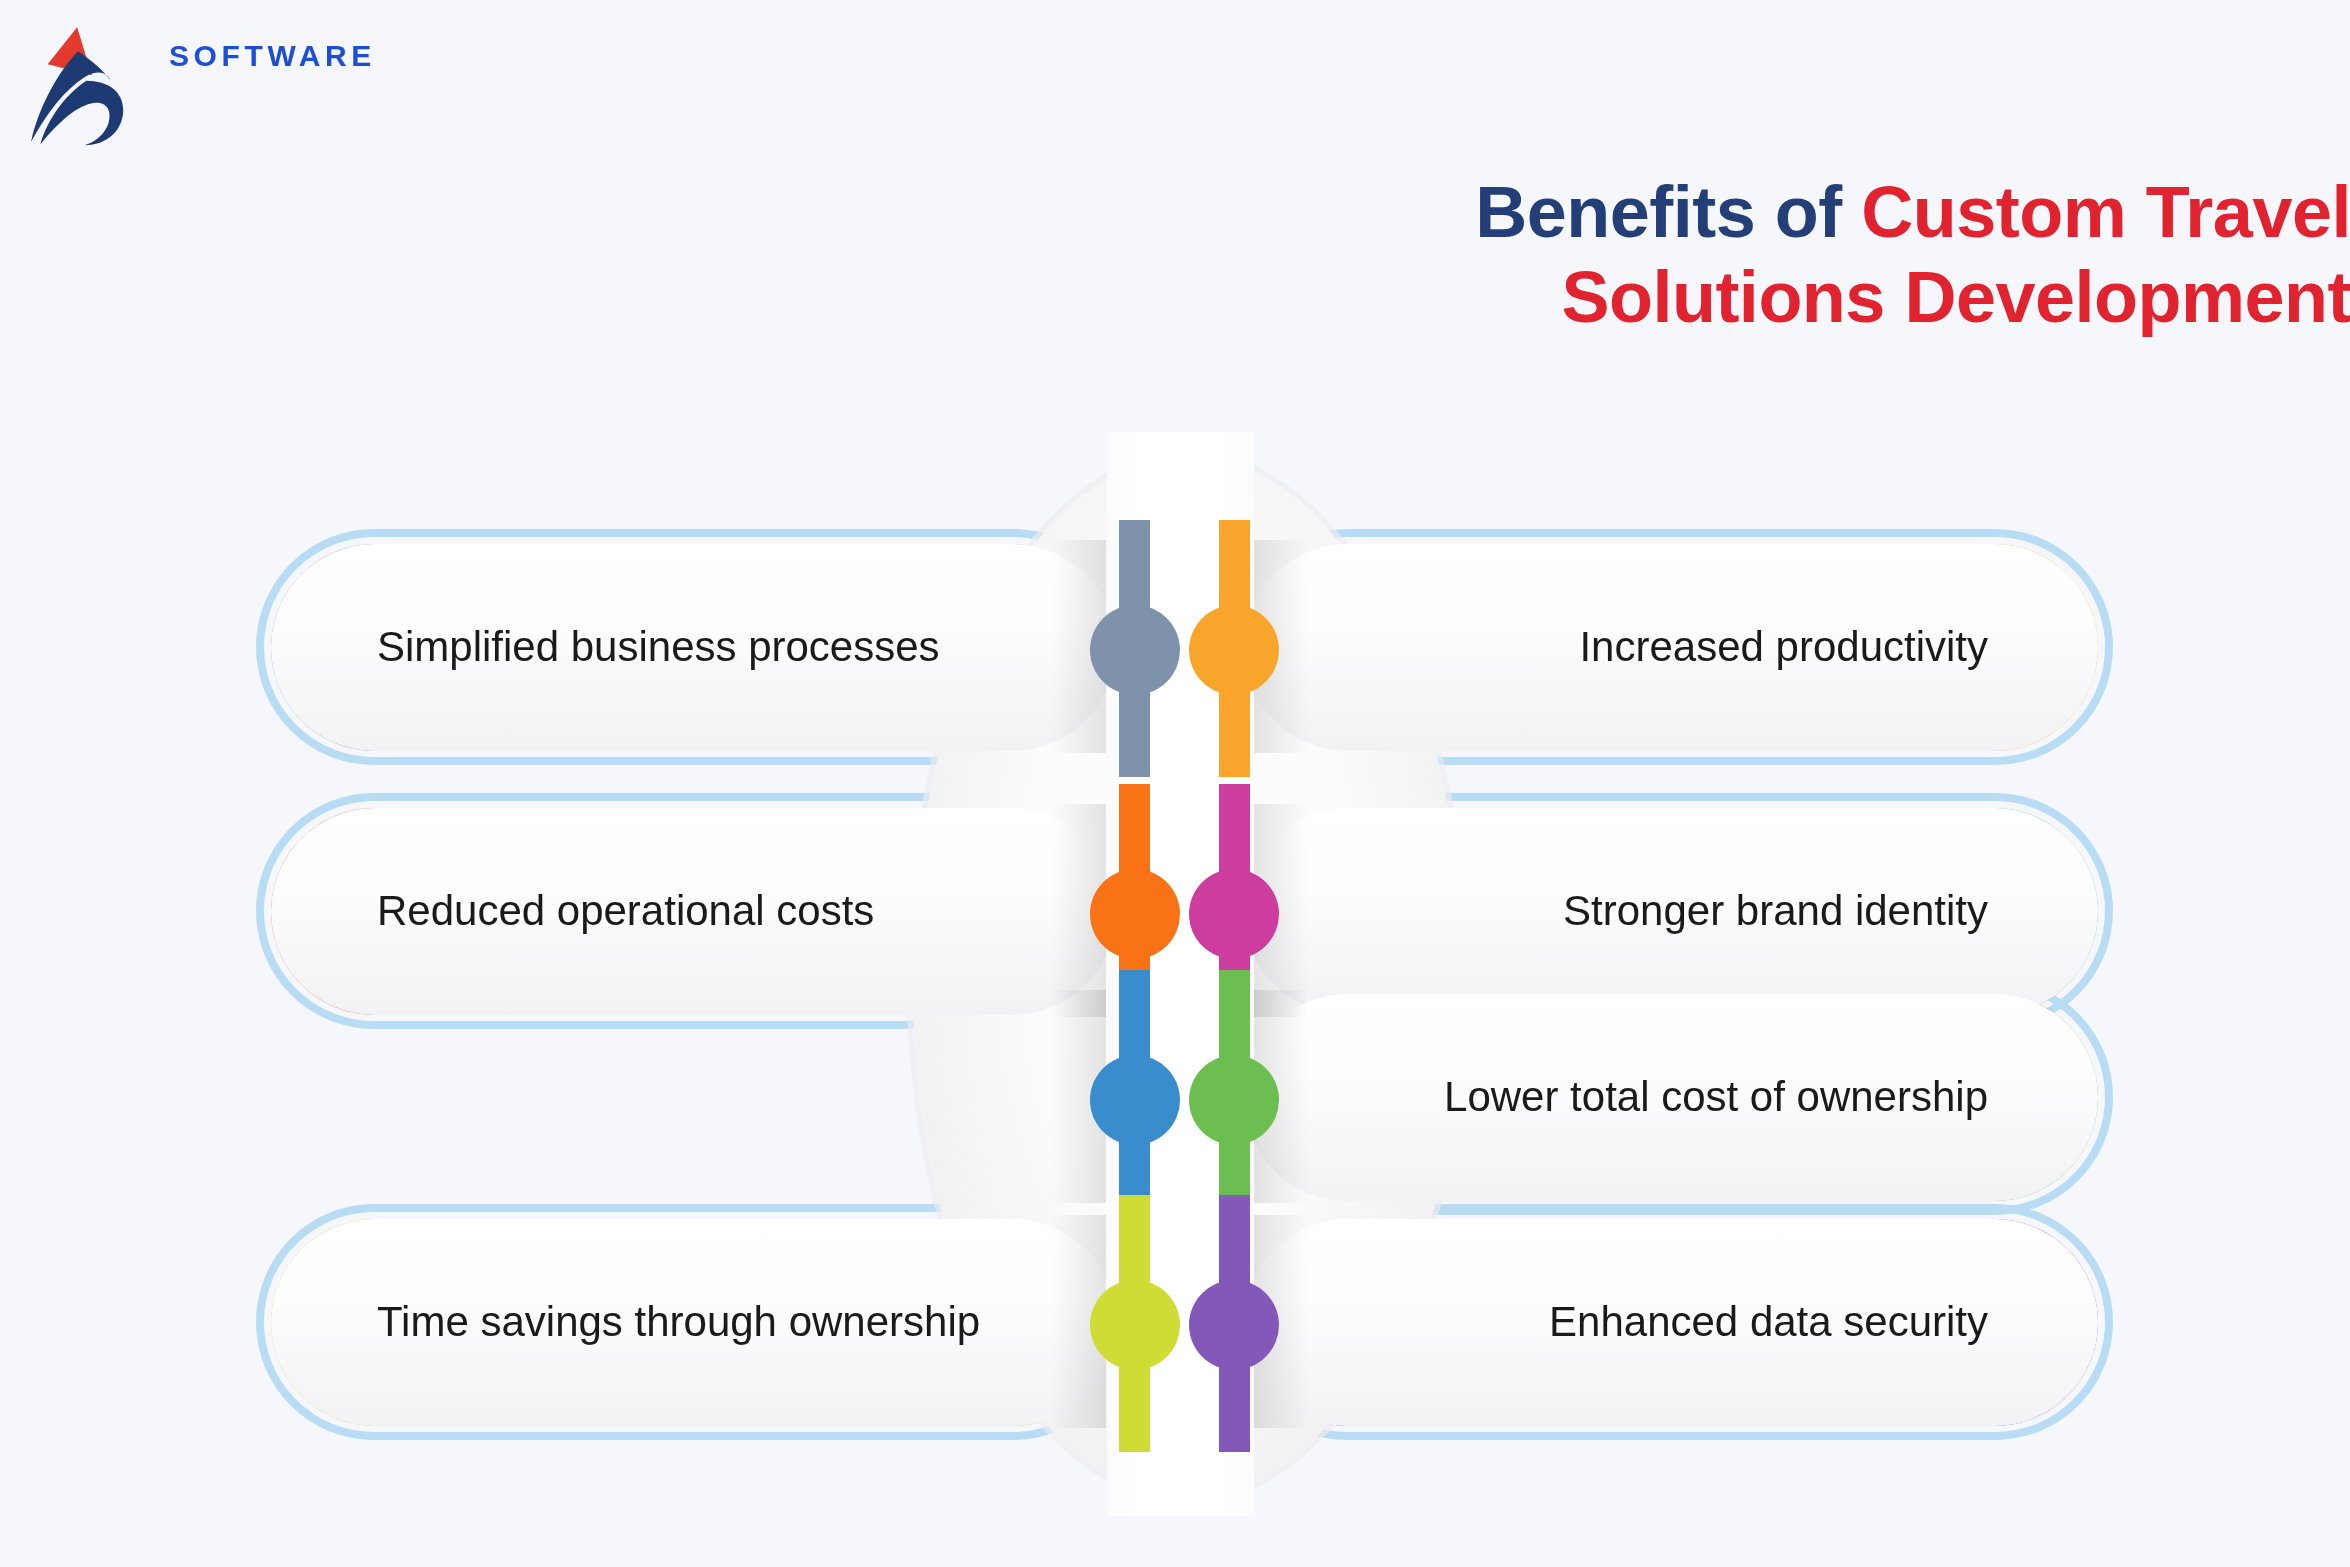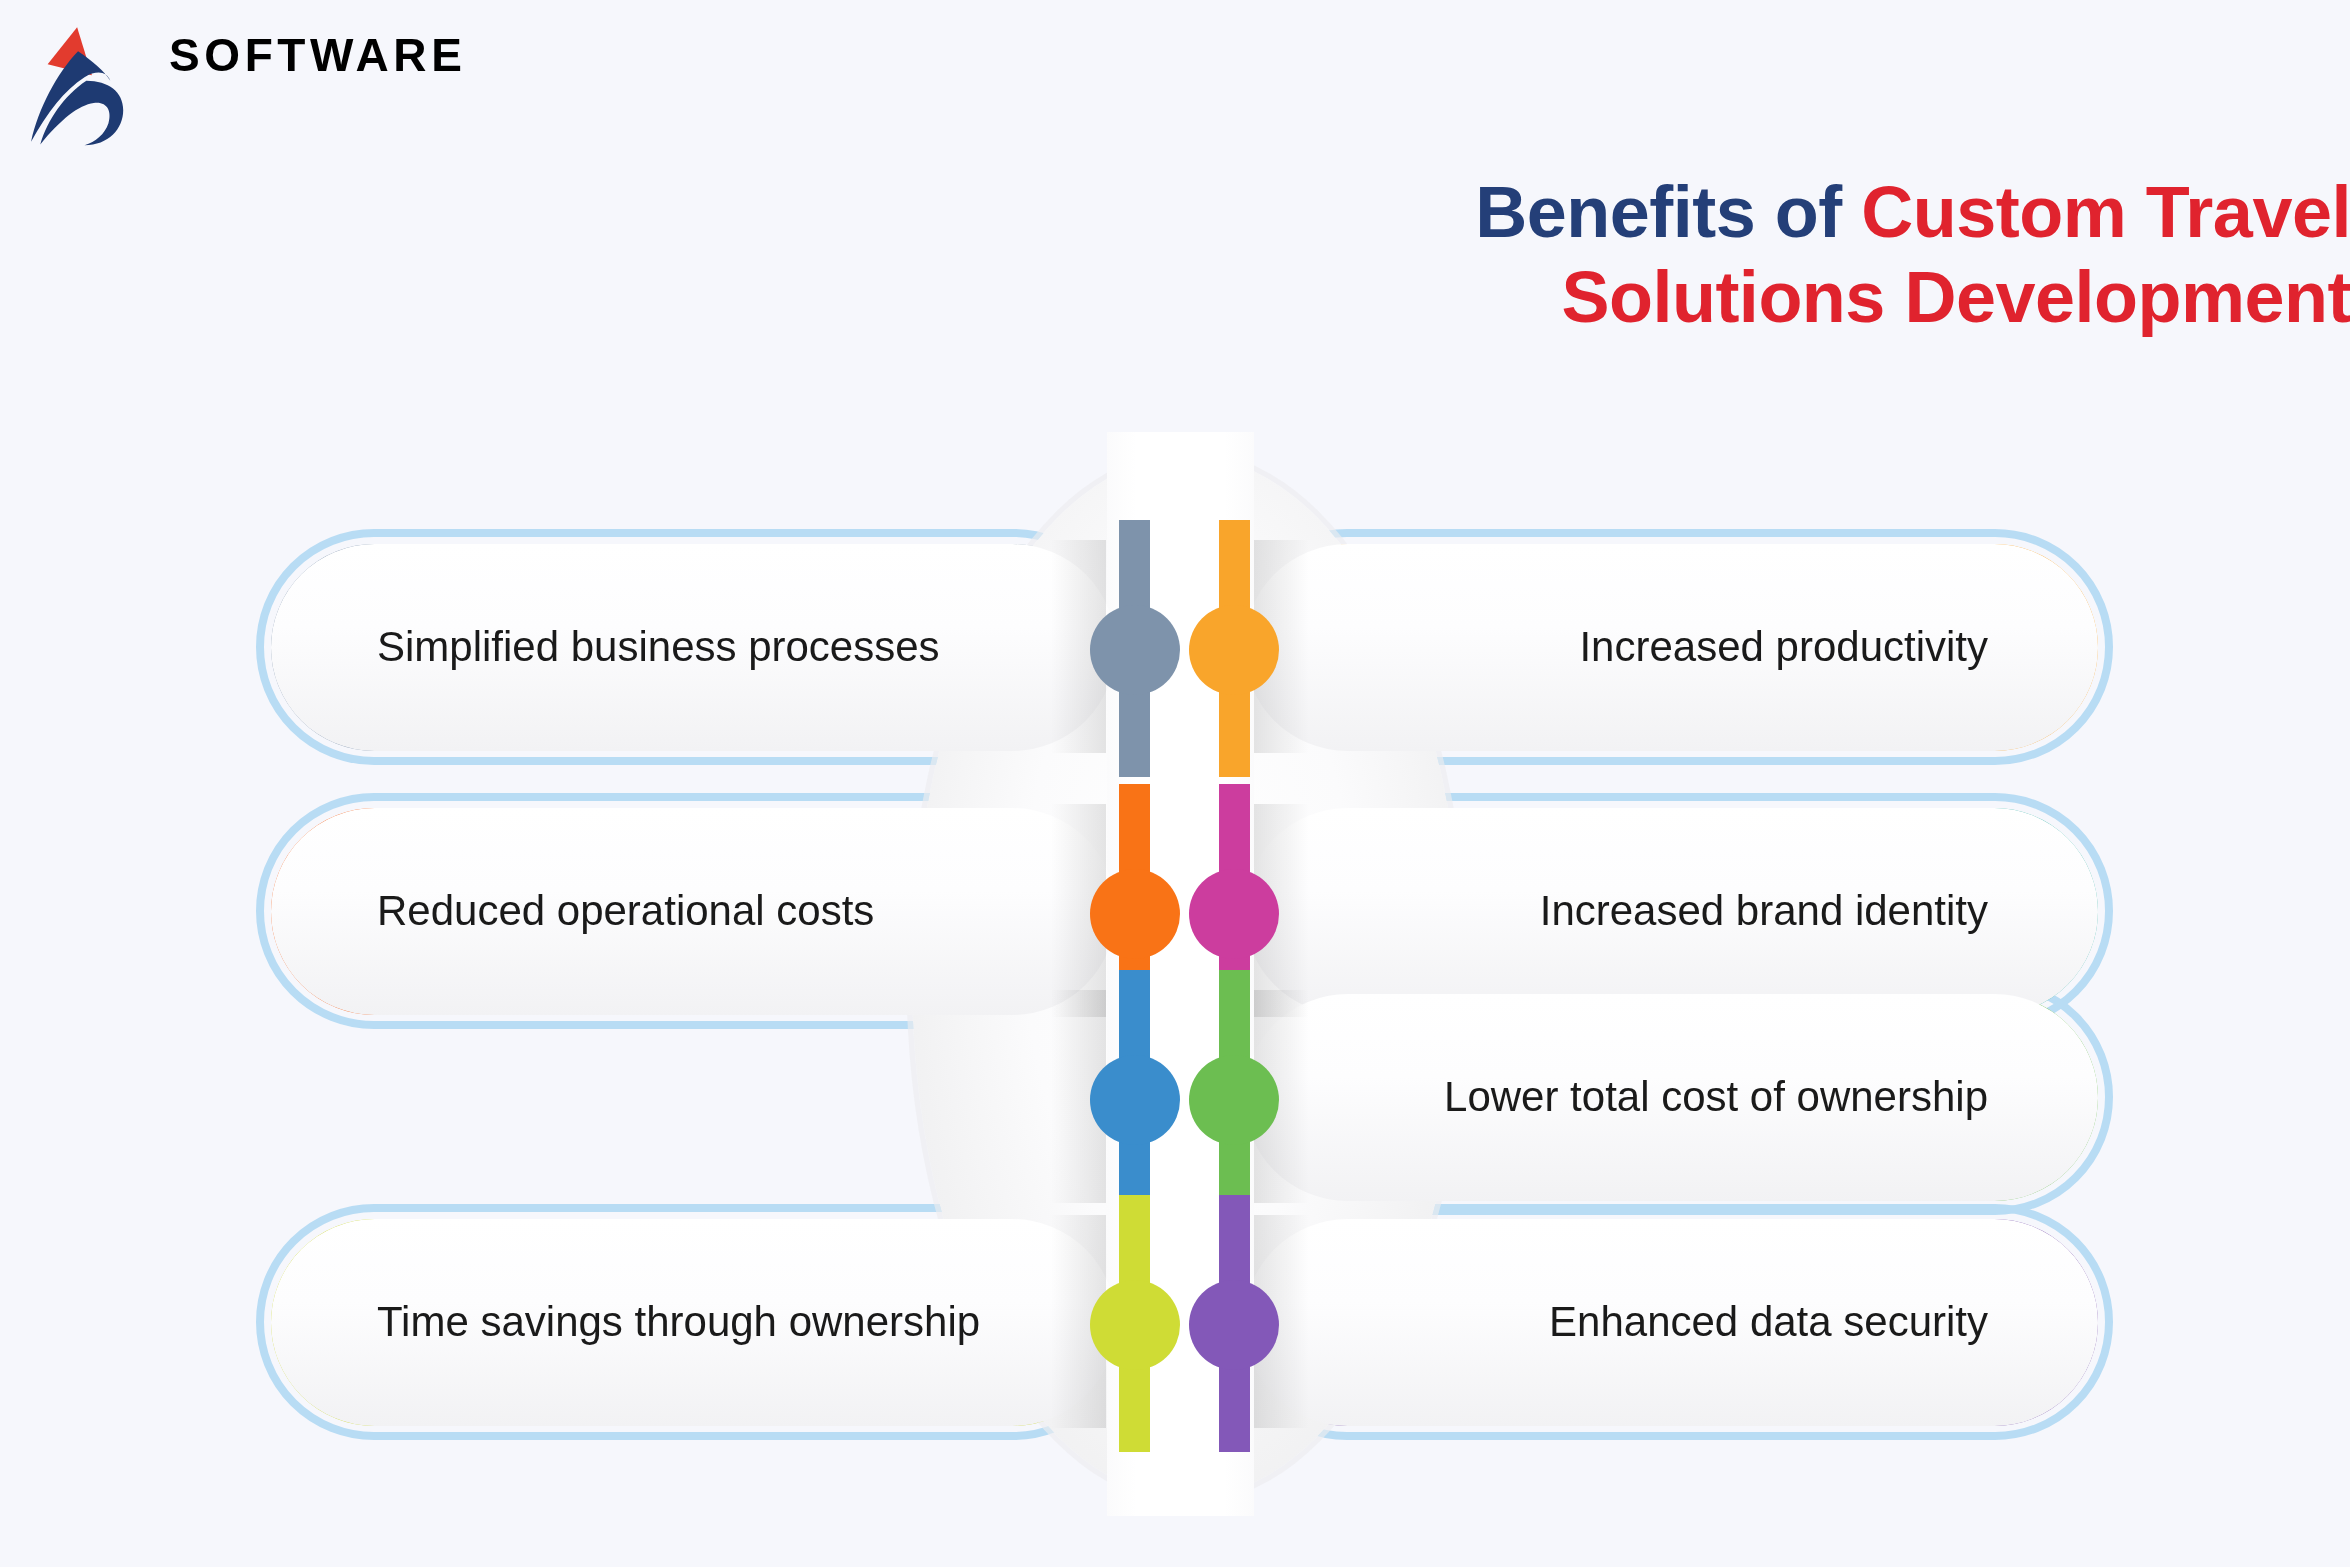--- a/index.html
+++ b/index.html
@@ -12,21 +12,21 @@
   }
   
   #logo{position:absolute;left:20px;top:16.5px;width:514px;height:133px;}
   #logo .mark{position:absolute;left:0;top:3.7px;width:129px;height:129px;}
   #logo .wordmark{position:absolute;left:149px;top:13px;}
   #logo .wm-top{
     font-size:57px;font-weight:bold;color:#1e3a72;letter-spacing:1.8px;
     line-height:59px;font-family:"Liberation Sans",sans-serif;
   }
   #logo .wm-bot{
-    font-size:46px;font-weight:bold;color:#000000;letter-spacing:4.6px;
+    font-size:30px;font-weight:bold;color:#1d4ed8;letter-spacing:4.6px;
     line-height:51px;font-family:"Liberation Sans",sans-serif;
   }
   
   #title-block{
     position:absolute;left:0;top:170px;width:2351px;text-align:right;
     line-height:1.18;
   }
   #title-block .line{font-size:72px;font-weight:bold;letter-spacing:-0.5px;}
   .t-navy{color:#243f78;}
   .t-red{color:#e0232e;}
@@ -146,21 +146,21 @@
     </div>
     <div class="row r1">
       <div class="railshadow l"></div>
       <div class="pill left" style="--c: #f5611a;">
         <div class="txt">Reduced operational costs</div>
       </div>
       <div class="rail l" style="--c: #f97316;"></div>
       <div class="node l" style="--c: #f97316;"></div>
       <div class="railshadow r"></div>
       <div class="pill right" style="--c: #45b8ad;">
-        <div class="txt">Increased brand identity</div>
+        <div class="txt">Stronger brand identity</div>
       </div>
       <div class="rail r" style="--c: #cc3d9e;"></div>
       <div class="node r" style="--c: #cc3d9e;"></div>
     </div>
     <div class="row r2">
       <div class="railshadow l"></div>
       <div class="rail l" style="--c: #3a8dcc;"></div>
       <div class="node l" style="--c: #3a8dcc;"></div>
       <div class="railshadow r"></div>
       <div class="pill right" style="--c: #6cbe51;">

